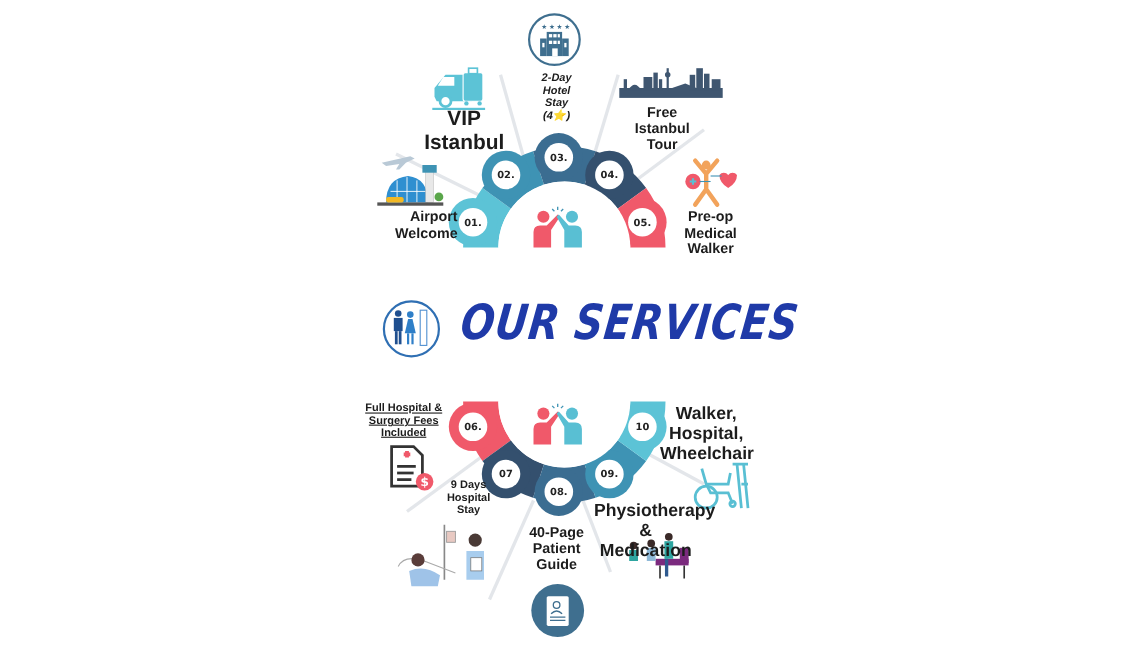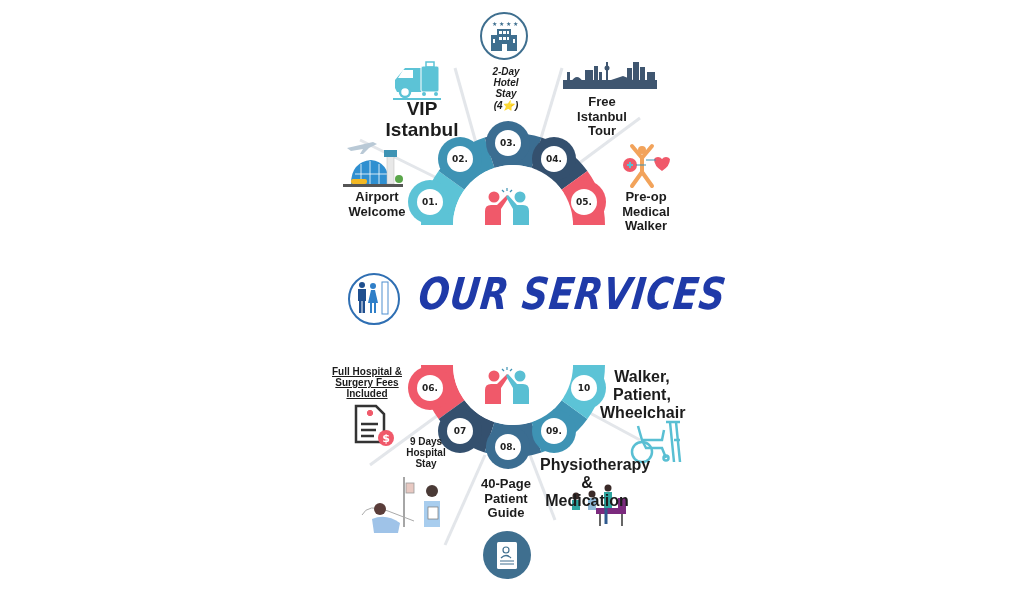--- a/index.html
+++ b/index.html
@@ -261,21 +261,21 @@
   </g>
 
   <g transform="translate(630,418)" stroke="#59bfd3" fill="none" stroke-width="2.5">
     <circle cx="12" cy="34" r="10"></circle>
     <path d="M8,8 L12,22 L32,22 L34,12 M12,22 L16,30 L32,30 L36,40"></path>
     <path d="M36,4 L50,4 M40,4 L44,44 M44,22 L50,22 M46,4 L50,44"></path>
     <circle cx="36" cy="40" r="2.5"></circle>
   </g>
 </svg>
 
-<div class="lbl" style="left:338px;top:190px;width:78px;font-size:13px;">
+<div class="lbl" style="left:338px;top:190px;width:78px;font-size:13px;text-align:right;">
   <span>Airport</span>
   <span>Welcome</span>
 </div>
 <div class="lbl" style="left:382px;top:98px;width:80px;font-size:19px;">
   <span>VIP</span>
   <span>Istanbul</span>
 </div>
 <div class="lbl" style="left:476px;top:66px;width:60px;font-size:10px;font-style:italic;">
   <span>2-Day</span>
   <span>Hotel</span>
@@ -309,15 +309,15 @@
   <span>40-Page</span>
   <span>Patient</span>
   <span>Guide</span>
 </div>
 <div class="lbl" style="left:540px;top:456px;width:94px;font-size:16px;">
   <span>Physiotherapy</span>
   <span>&amp; Medication</span>
 </div>
 <div class="lbl" style="left:600px;top:368px;width:84px;font-size:16px;">
   <span>Walker,</span>
-  <span>Patient,</span>
+  <span>Hospital,</span>
   <span>Wheelchair</span>
 </div>
 
 </body></html>

